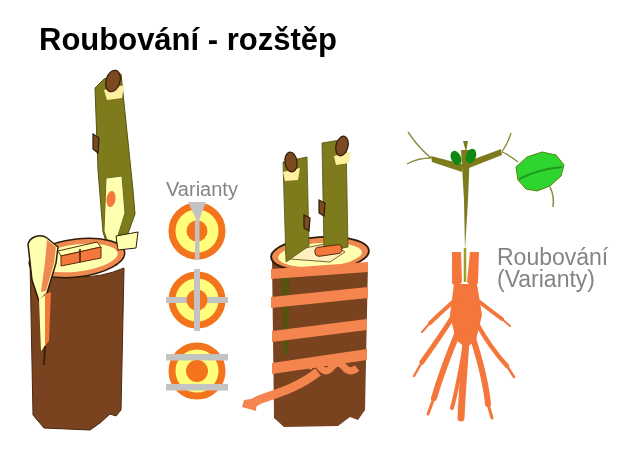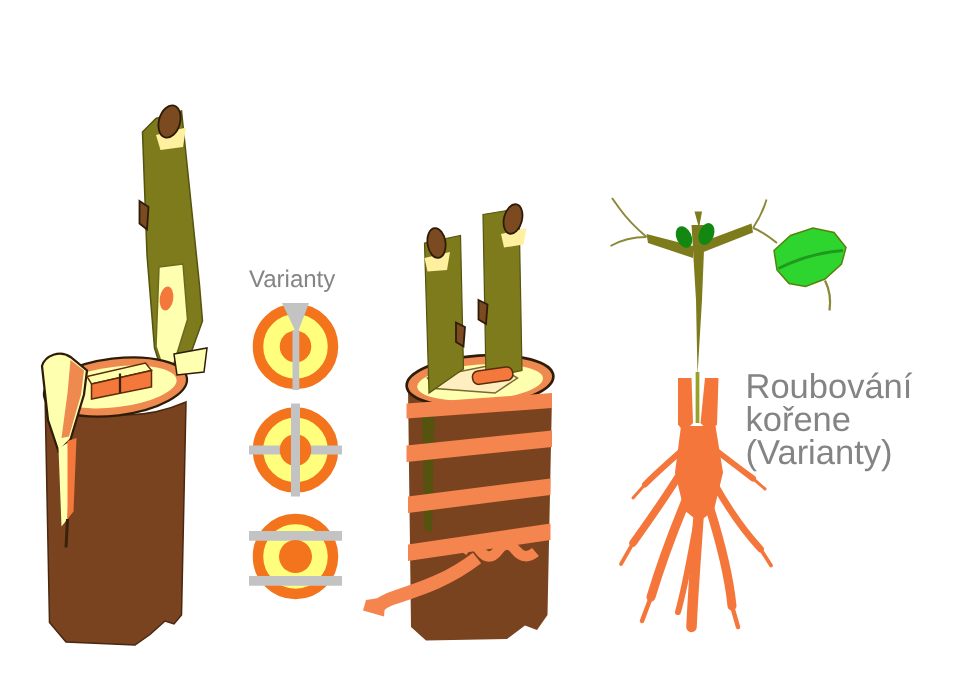--- a/index.html
+++ b/index.html
@@ -8,21 +8,21 @@
     --cleft-orange:#F4773B; --binding-orange:#F5854F; --scion-olive:#7E7B1D;
     --scion-dark-olive:#55530E; --bud-brown:#7C4A21; --bud-collar-yellow:#FFF0A0;
     --leaf-green:#2FD52F; --bud-green:#128812; --root-orange:#F4763B;
     --variant-ring-orange:#F4731D; --variant-fill-yellow:#FFFF7D; --variant-slit-gray:#C3C3C3;
   }
   html,body{margin:0;padding:0;}
   .canvas{position:relative;width:640px;height:450px;background:var(--background);
     font-family:"Liberation Sans",sans-serif;overflow:hidden;}
   .title{position:absolute;left:39px;top:22px;font-size:31px;font-weight:bold;
     color:var(--title-text);white-space:nowrap;}
-  .variants-label{position:absolute;left:166px;top:178px;font-size:16px;color:var(--gray-text);}
+  .variants-label{position:absolute;left:166px;top:178px;font-size:20px;color:var(--gray-text);}
   .caption{position:absolute;left:497px;top:246px;font-size:23px;line-height:22px;
     color:var(--gray-text);}
   svg.scene{position:absolute;left:0;top:0;}
   .f-brown{fill:var(--stump-brown);} .f-wood{fill:var(--wood-yellow);}
   .f-rim{fill:var(--bark-rim-orange);} .f-cleft{fill:var(--cleft-orange);}
   .f-bind{fill:var(--binding-orange);} .s-bind{stroke:var(--binding-orange);fill:none;}
   .f-olive{fill:var(--scion-olive);} .f-dolive{fill:var(--scion-dark-olive);}
   .f-bud{fill:var(--bud-brown);stroke:#2F1C08;stroke-width:1.2;}
   .f-collar{fill:var(--bud-collar-yellow);}
   .f-leaf{fill:var(--leaf-green);}
@@ -162,19 +162,19 @@
         <path class="s-root" stroke-width="2.5" d="M507,366 L514,377"></path>
         <path class="s-root" stroke-width="4" d="M464,350 C460,372 457,390 452,408"></path>
         <path class="s-root" stroke-width="4" d="M455,300 C446,308 438,315 430,323"></path>
         <path class="s-root" stroke-width="2" d="M430,323 L422,332"></path>
         <path class="s-root" stroke-width="4" d="M477,300 C486,307 494,313 502,319"></path>
         <path class="s-root" stroke-width="2" d="M502,319 L510,326"></path>
       </g>
     </g>
   </svg>
 
+  <div class="title">Roubování - rozštěp</div>
   <div class="variants-label">Varianty</div>
   <div class="caption">
     <div>Roubování</div>
-    <div>kořene</div>
     <div>(Varianty)</div>
   </div>
 </div>
 
 </body></html>

